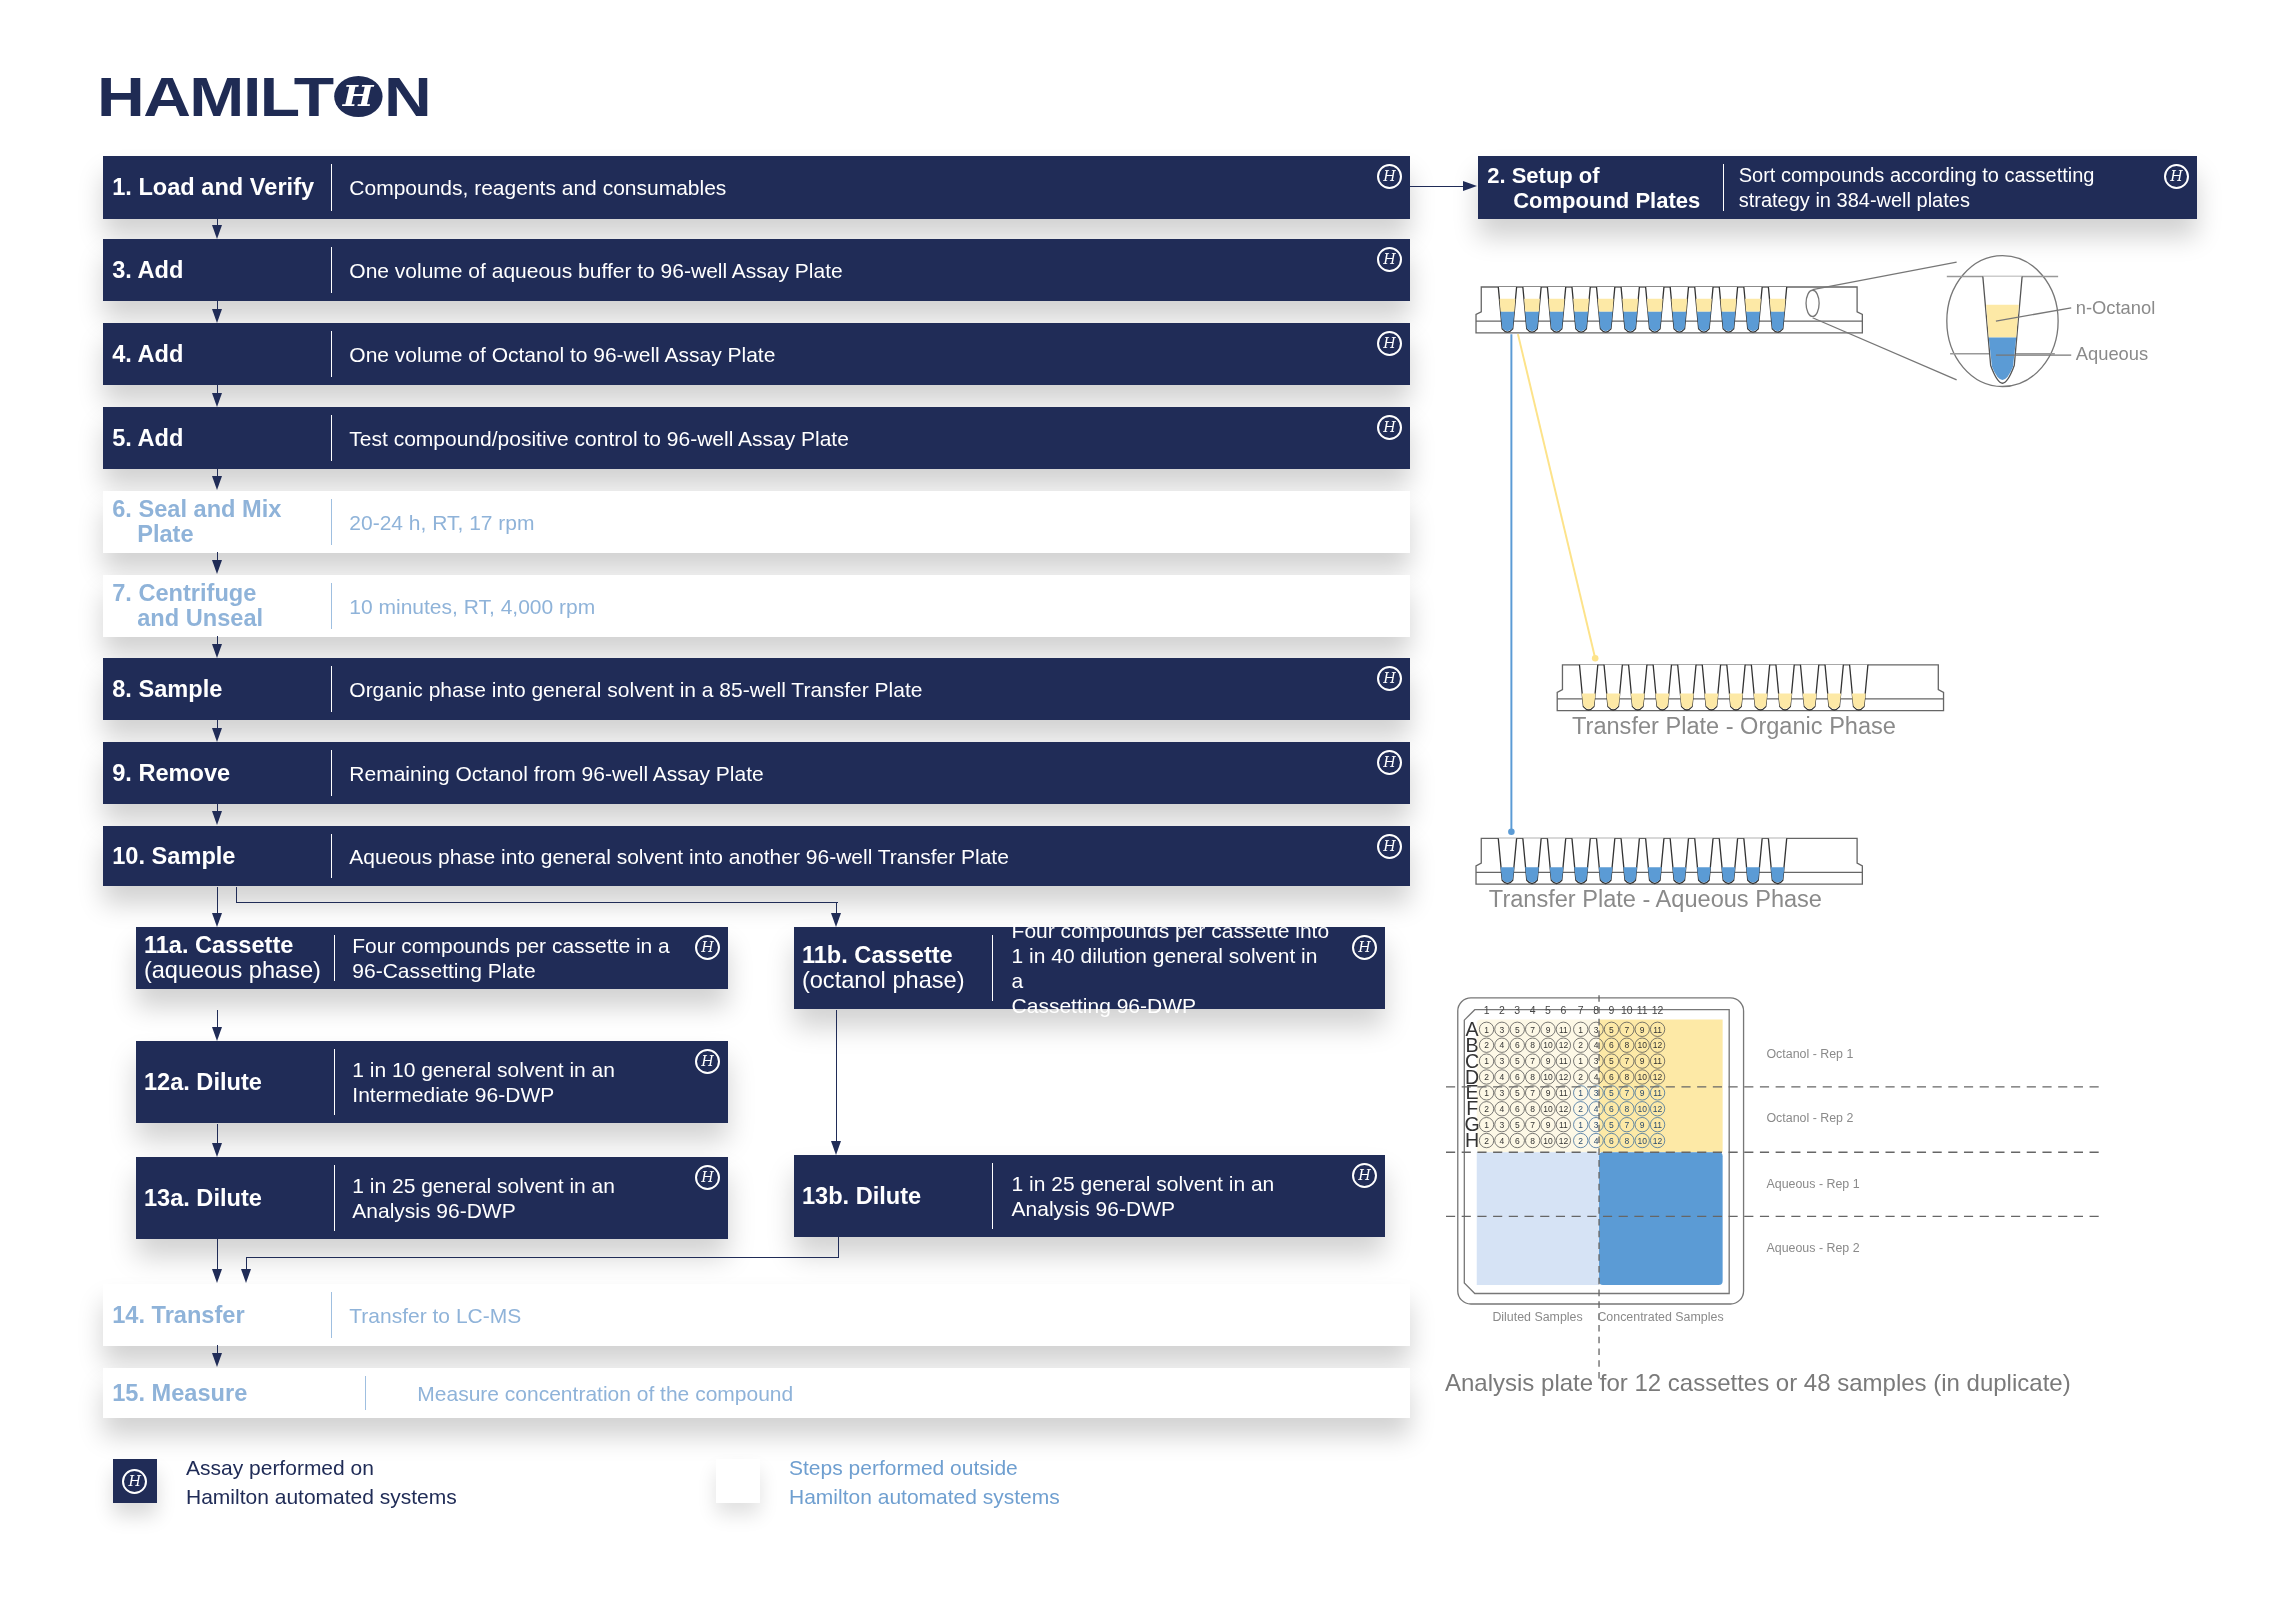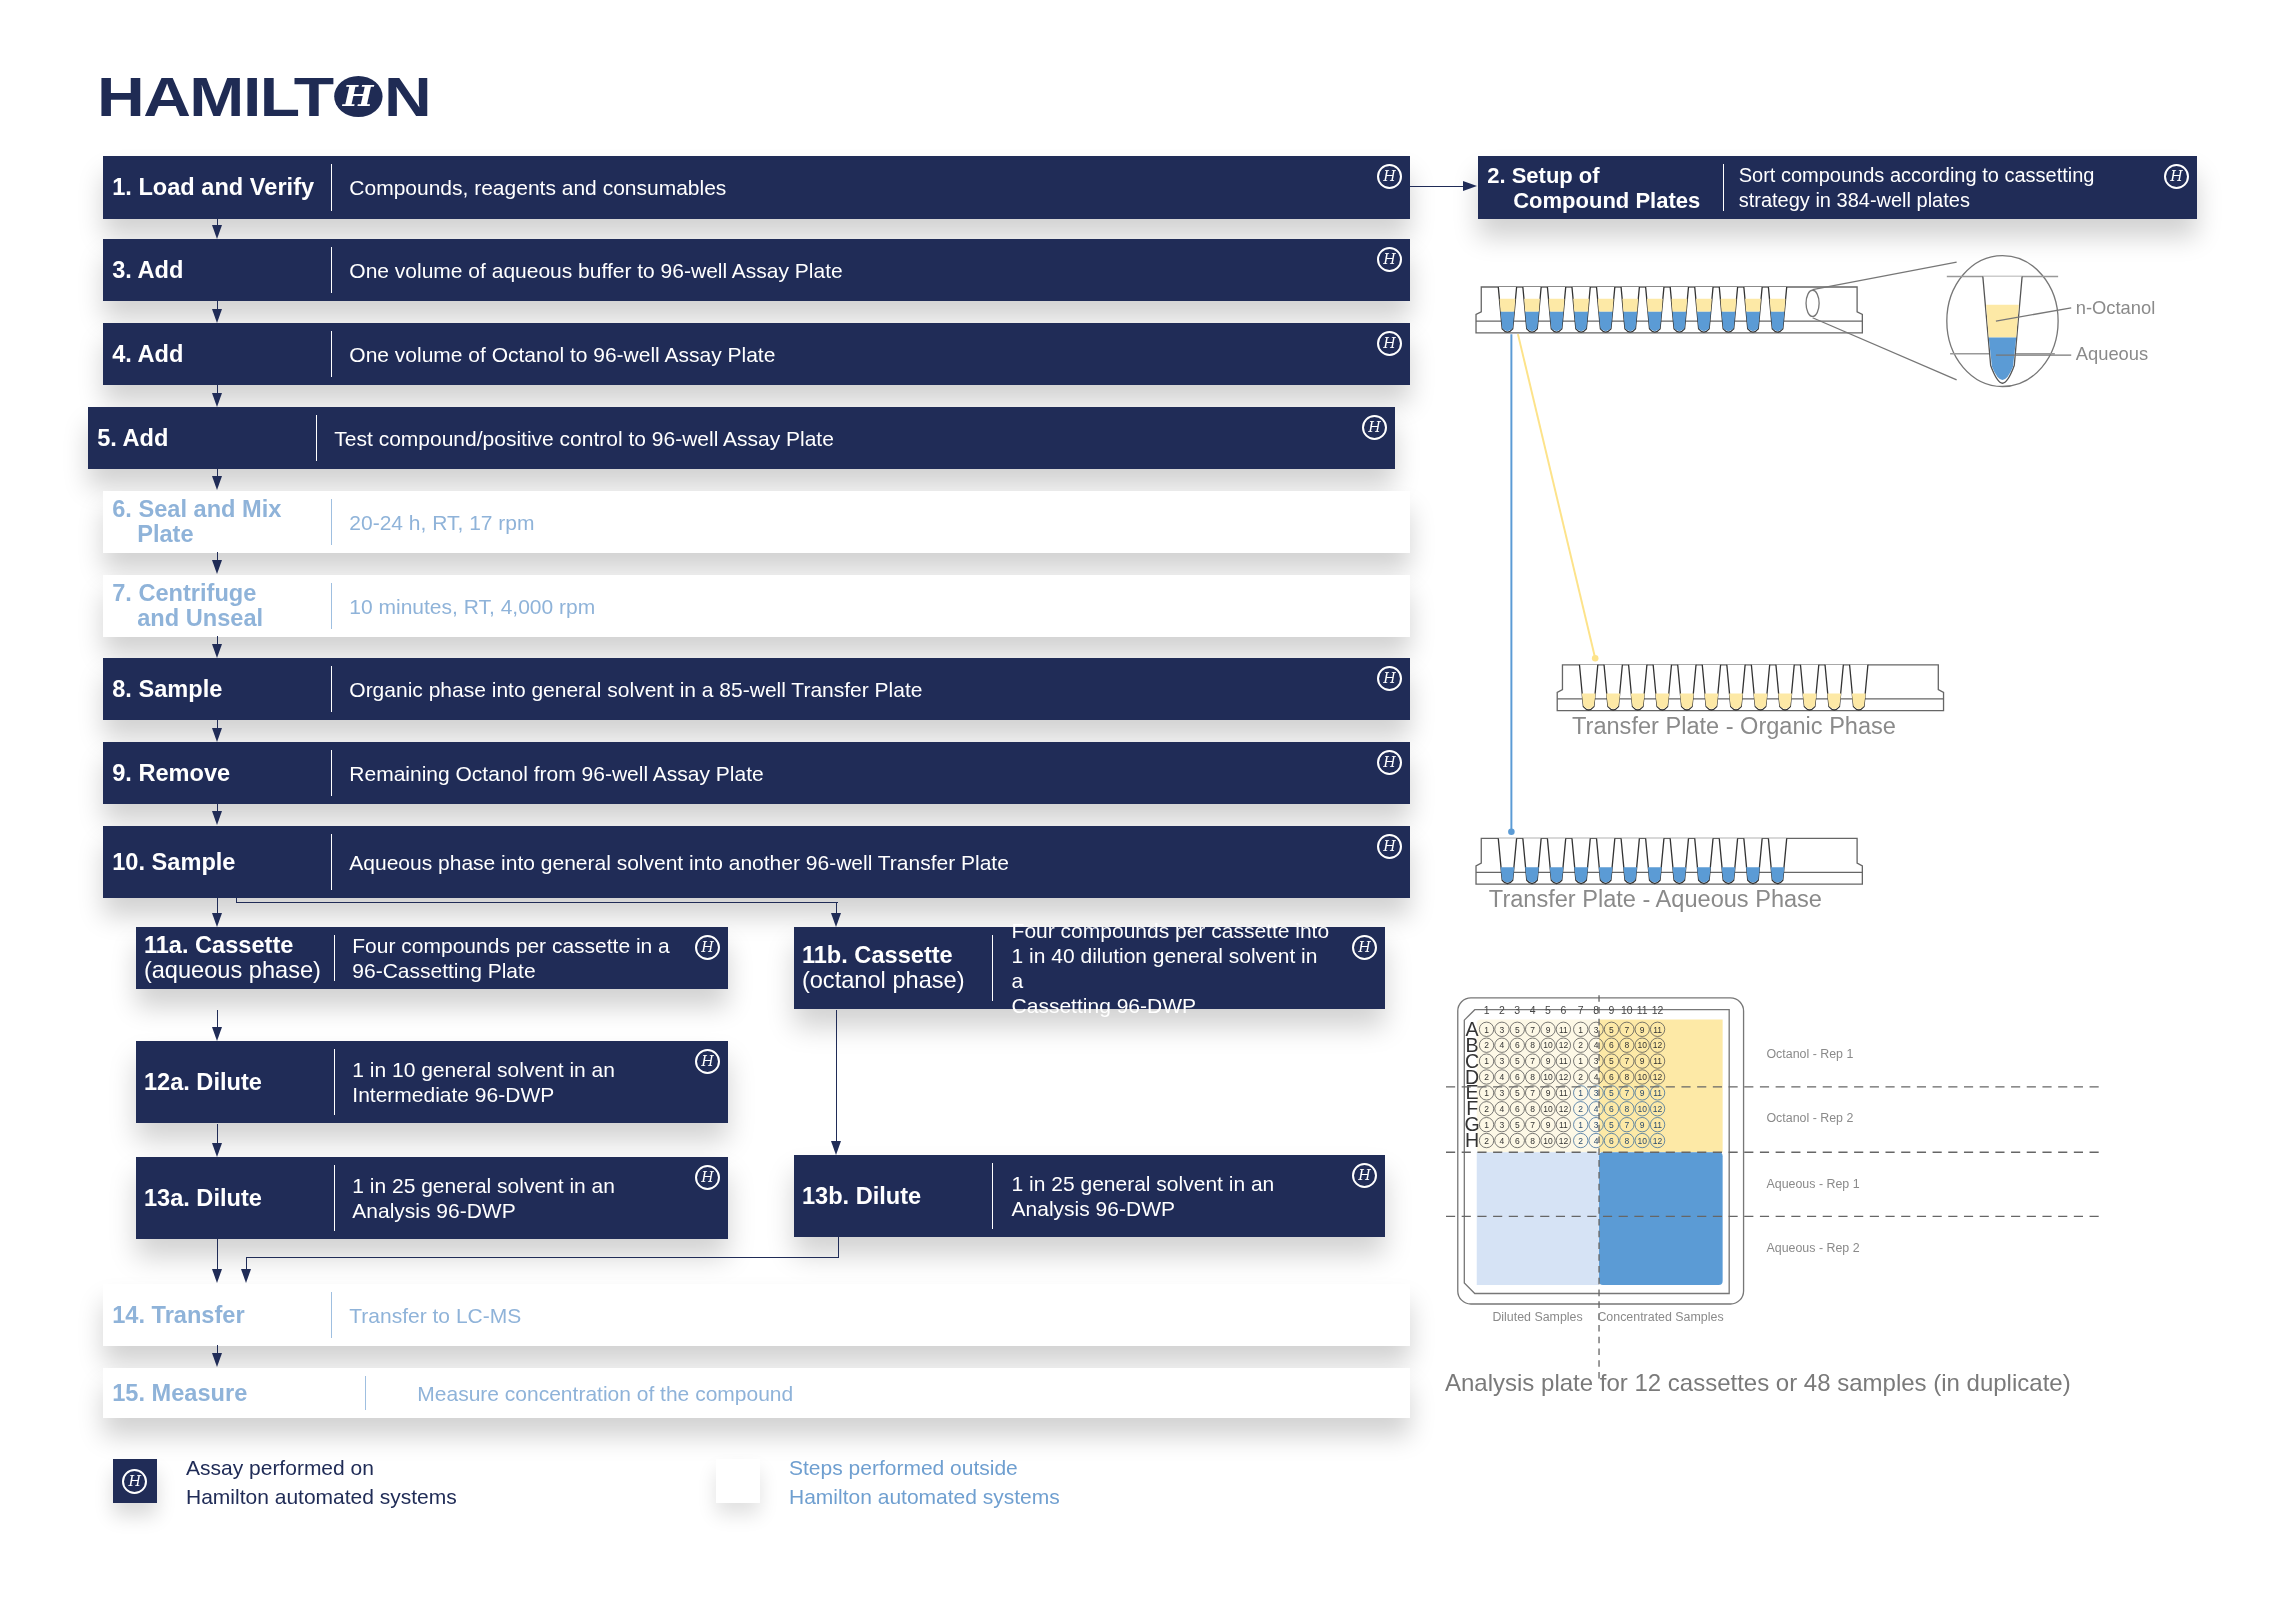--- a/index.html
+++ b/index.html
@@ -43,21 +43,21 @@
   <div class="hicon">H</div>
 </div>
 
 <div class="step dark" style="left:103px;top:323px;width:1307px;height:62px;">
   <div class="title" style="width:228px;">4. Add</div>
   <div class="sep"></div>
   <div class="desc">One volume of Octanol to 96-well Assay Plate</div>
   <div class="hicon">H</div>
 </div>
 
-<div class="step dark" style="left:88px;top:407px;width:1307px;height:62px;">
+<div class="step dark" style="left:103px;top:407px;width:1307px;height:62px;">
   <div class="title" style="width:228px;">5. Add</div>
   <div class="sep"></div>
   <div class="desc">Test compound/positive control to 96-well Assay Plate</div>
   <div class="hicon">H</div>
 </div>
 
 <div class="step light" style="left:103px;top:491px;width:1307px;height:62px;">
   <div class="title" style="width:228px;flex-direction:column;align-items:flex-start;justify-content:center;">
     <span>6. Seal and Mix</span>
     <span style="padding-left:25px;">Plate</span>
@@ -82,21 +82,21 @@
   <div class="hicon">H</div>
 </div>
 
 <div class="step dark" style="left:103px;top:742px;width:1307px;height:62px;">
   <div class="title" style="width:228px;">9. Remove</div>
   <div class="sep"></div>
   <div class="desc">Remaining Octanol from 96-well Assay Plate</div>
   <div class="hicon">H</div>
 </div>
 
-<div class="step dark" style="left:103px;top:826px;width:1307px;height:72px;">
+<div class="step dark" style="left:103px;top:826px;width:1307px;height:60px;">
   <div class="title" style="width:228px;">10. Sample</div>
   <div class="sep"></div>
   <div class="desc">Aqueous phase into general solvent into another 96-well Transfer Plate</div>
   <div class="hicon">H</div>
 </div>
 
 <div class="step dark" style="left:1478px;top:156px;width:719px;height:63px;">
   <div class="title" style="width:245px;flex-direction:column;align-items:flex-start;justify-content:center;font-size:22px;">
     <span>2. Setup of</span>
     <span style="padding-left:26px;">Compound Plates</span>

